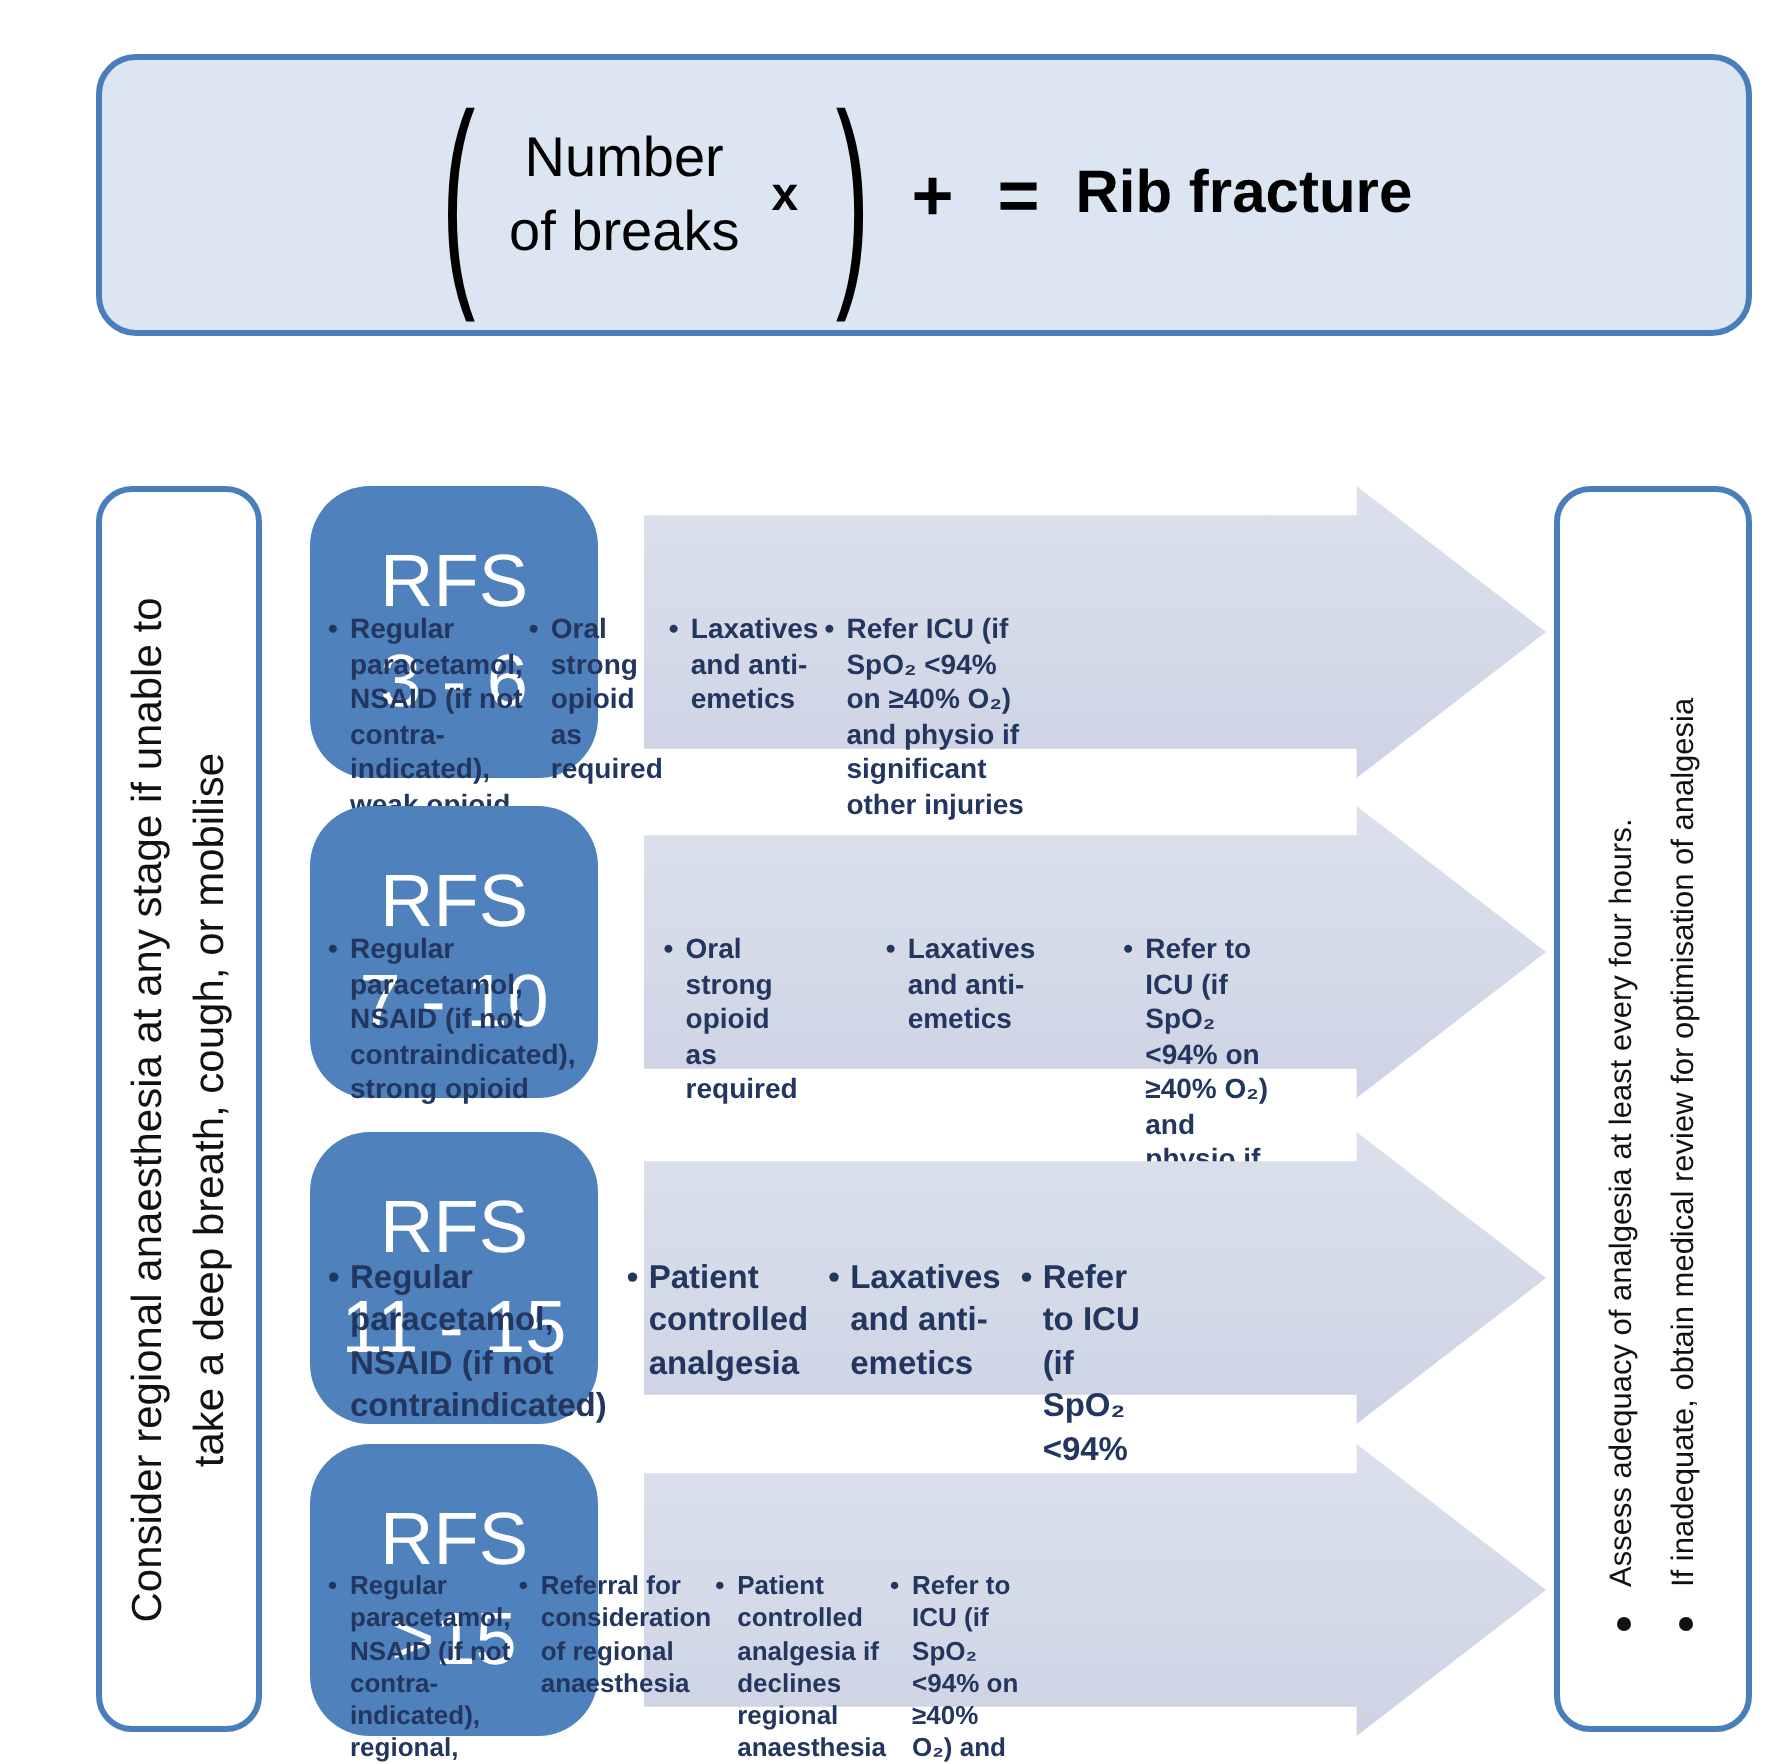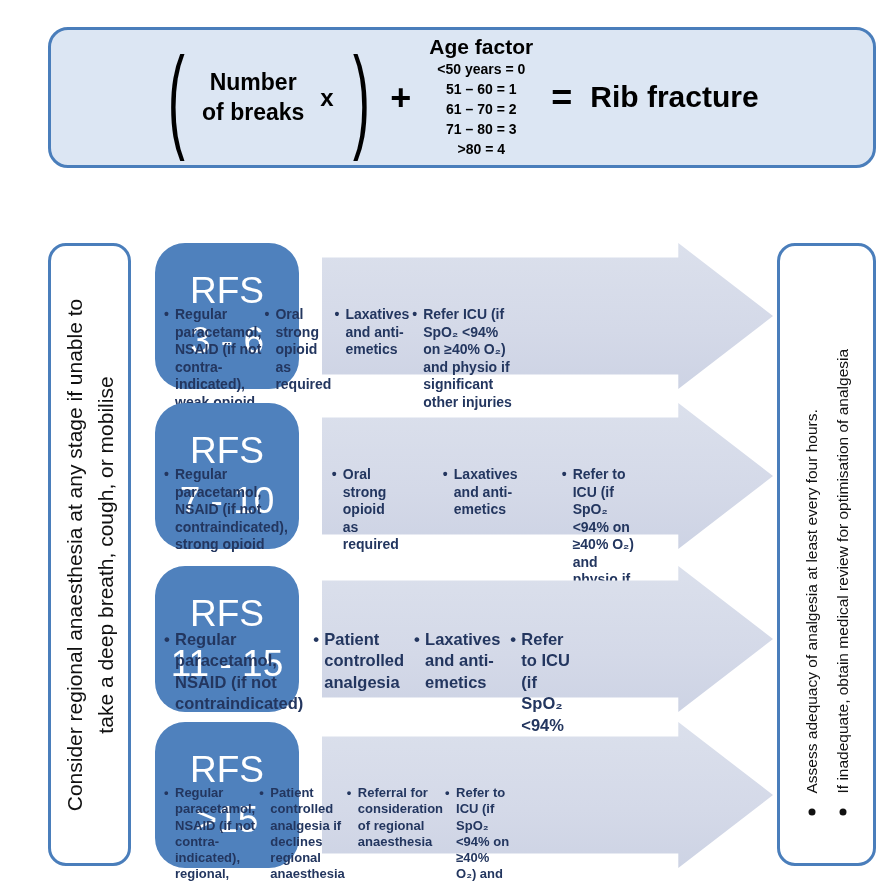--- a/index.html
+++ b/index.html
@@ -9,21 +9,21 @@
 
   
   .formula-box {
     position:absolute; left:48px; top:27px; width:828px; height:141px;
     background:#dce6f3; border:3px solid #4a7ebb; border-radius:20px;
     display:flex; align-items:center; justify-content:center; gap:14px;
     color:#000;
   }
   .paren { font-size:56px; font-weight:400; transform:scaleY(2.05) scaleX(0.9); display:inline-block; line-height:1; padding:0 2px; }
   .f-col { text-align:center; }
-  .f-number { font-size:23px; font-weight:700; line-height:1.3; }
+  .f-number { font-size:28px; font-weight:400; line-height:1.3; }
   .f-op { font-weight:700; }
   .f-times { font-size:24px; margin:0 2px; }
   .f-plus, .f-equals { font-size:36px; margin:0 4px; }
   .f-sides-title { font-size:22px; font-weight:700; margin-bottom:3px; }
   .f-sides-line { font-size:15px; font-weight:700; line-height:1.5; }
   .f-age-title { font-size:21px; font-weight:700; margin-bottom:1px; }
   .f-age-line { font-size:14px; font-weight:700; line-height:1.42; }
   .f-result { font-size:30px; font-weight:700; line-height:1.35;text-align:center; }
 
   
@@ -84,28 +84,20 @@
 
   <div class="formula-box">
     <span class="paren">(</span>
     <div class="f-col f-number">
       <div>Number</div>
       <div>of breaks</div>
     </div>
     <span class="f-op f-times">x</span>
     <span class="paren">)</span>
     <span class="f-op f-plus">+</span>
-    <div class="f-col">
-      <div class="f-age-title">Age factor</div>
-      <div class="f-age-line">&lt;50 years = 0</div>
-      <div class="f-age-line">51 – 60 = 1</div>
-      <div class="f-age-line">61 – 70 = 2</div>
-      <div class="f-age-line">71 – 80 = 3</div>
-      <div class="f-age-line">&gt;80 = 4</div>
-    </div>
     <span class="f-op f-equals">=</span>
     <div class="f-col f-result">
       <div>Rib fracture</div>
     </div>
   </div>
 
   <div class="side-box left-box">
     <div class="vwrap">
       <div class="left-line">Consider regional anaesthesia at any stage if unable to</div>
       <div class="left-line">take a deep breath, cough, or mobilise</div>
@@ -155,22 +147,22 @@
   </div>
 
   <div class="row row-4">
     <div class="rfs-box">
       <div>RFS</div>
       <div>&gt;15</div>
     </div>
     <div class="arrow"></div>
     <div class="arrow-text">
       <div class="bullet">Regular paracetamol, NSAID (if not contra-indicated), regional, anti-emetics</div>
+      <div class="bullet">Referral for consideration of regional anaesthesia</div>
       <div class="bullet">Patient controlled analgesia if declines regional anaesthesia</div>
-      <div class="bullet">Referral for consideration of regional anaesthesia</div>
       <div class="bullet">Refer to ICU (if SpO₂ &lt;94% on ≥40% O₂) and physio</div>
     </div>
   </div>
 
   <div class="side-box right-box">
     <div class="vwrap">
       <div class="r-line">
         <span class="r-dot"></span>
         <span class="r-text">Assess adequacy of analgesia at least every four hours.</span>
       </div>

